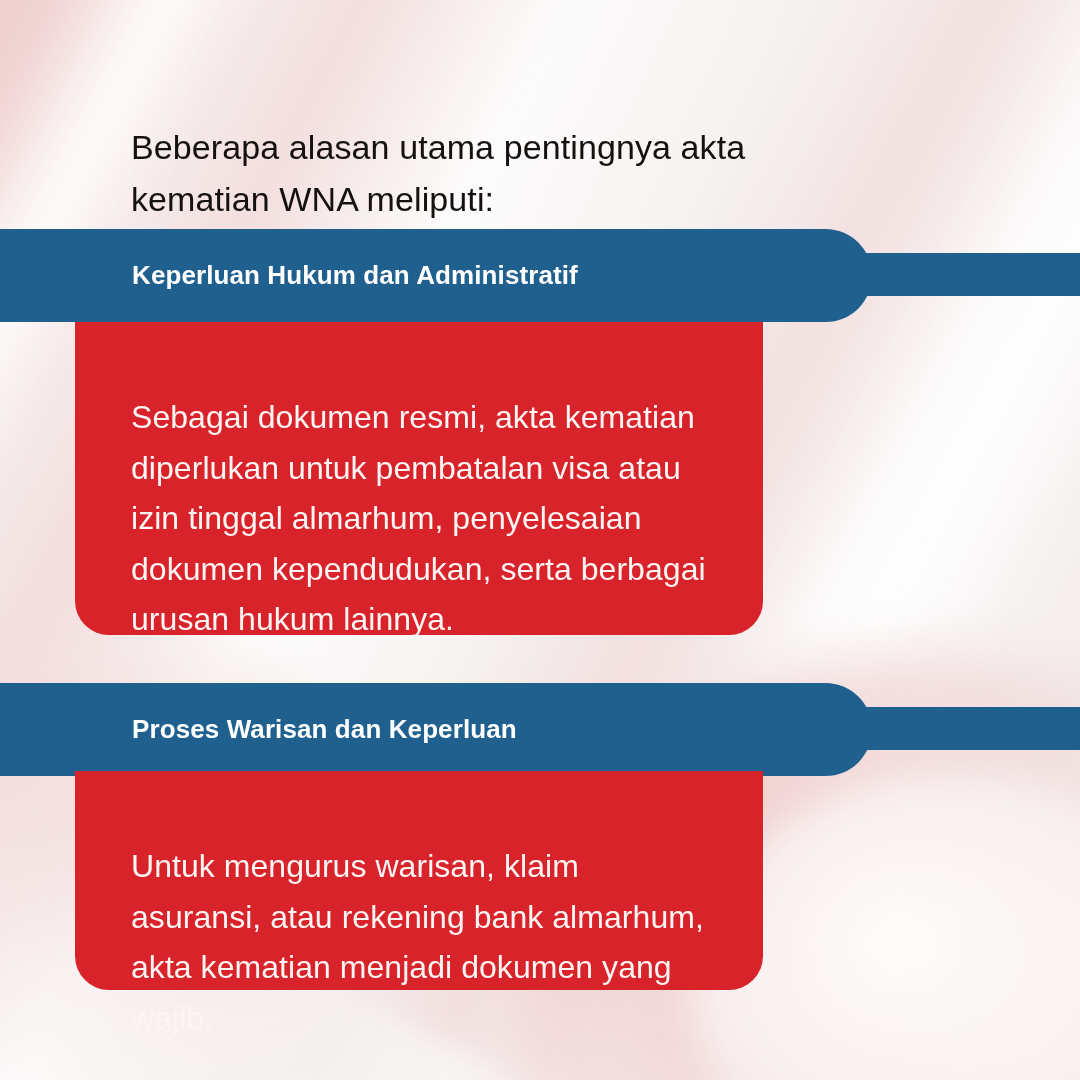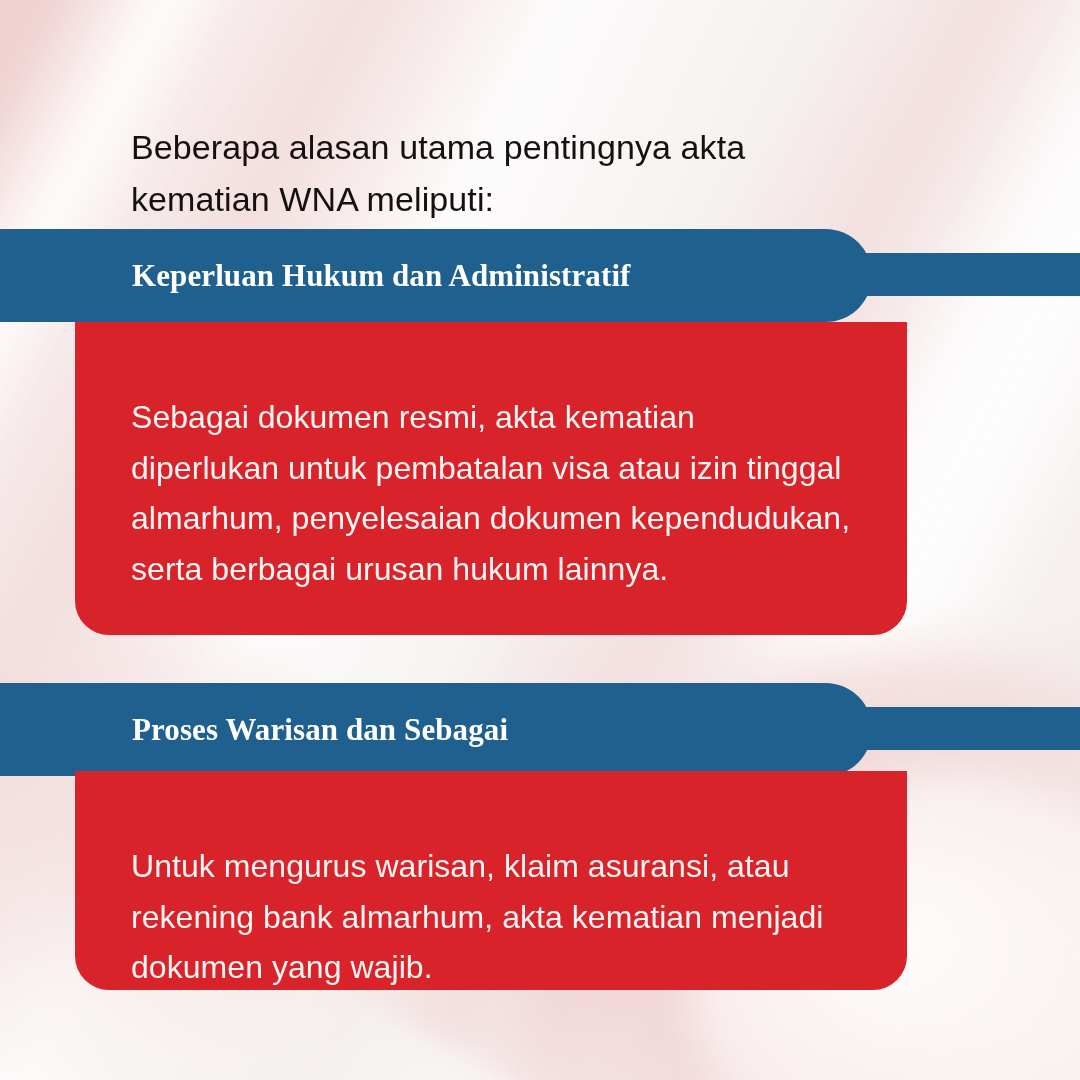--- a/index.html
+++ b/index.html
@@ -168,32 +168,31 @@
     position: absolute;
     left: -40px;
     width: 912px;
     border-radius: 0 48px 48px 0;
     background: #20608f;
     display: flex;
     align-items: center;
   }
   .head-title {
     margin-left: 172px;
-    font-size: 31px;
+    font-size: 26px;
     font-weight: bold;
     color: #ffffff;
     letter-spacing: .1px;
     white-space: nowrap;
-    font-family: Liberation Serif, serif;
   }
 
   .body-card {
     position: absolute;
     left: 75px;
-    width: 832px;
+    width: 688px;
     background: #d8232a;
     border-radius: 0 0 34px 34px;
     box-sizing: border-box;
     padding: 38px 56px 40px 56px;
   }
   .body-text {
     font-size: 32px;
     line-height: 1.58;
     color: #fdf4f4;
     letter-spacing: .05px;
@@ -233,20 +232,20 @@
       <span class="head-title">Keperluan Hukum dan Administratif</span>
     </div>
     <div class="body-card">
       <p class="body-text">Sebagai dokumen resmi, akta kematian diperlukan untuk pembatalan visa atau izin tinggal almarhum, penyelesaian dokumen kependudukan, serta berbagai urusan hukum lainnya.</p>
     </div>
   </div>
 
   <div class="section" id="section-1">
     <div class="head-strip"></div>
     <div class="head-bar">
-      <span class="head-title">Proses Warisan dan Sebagai</span>
+      <span class="head-title">Proses Warisan dan Keperluan</span>
     </div>
     <div class="body-card">
       <p class="body-text">Untuk mengurus warisan, klaim asuransi, atau rekening bank almarhum, akta kematian menjadi dokumen yang wajib.</p>
     </div>
   </div>
 
 </div>
 
 </body></html>

